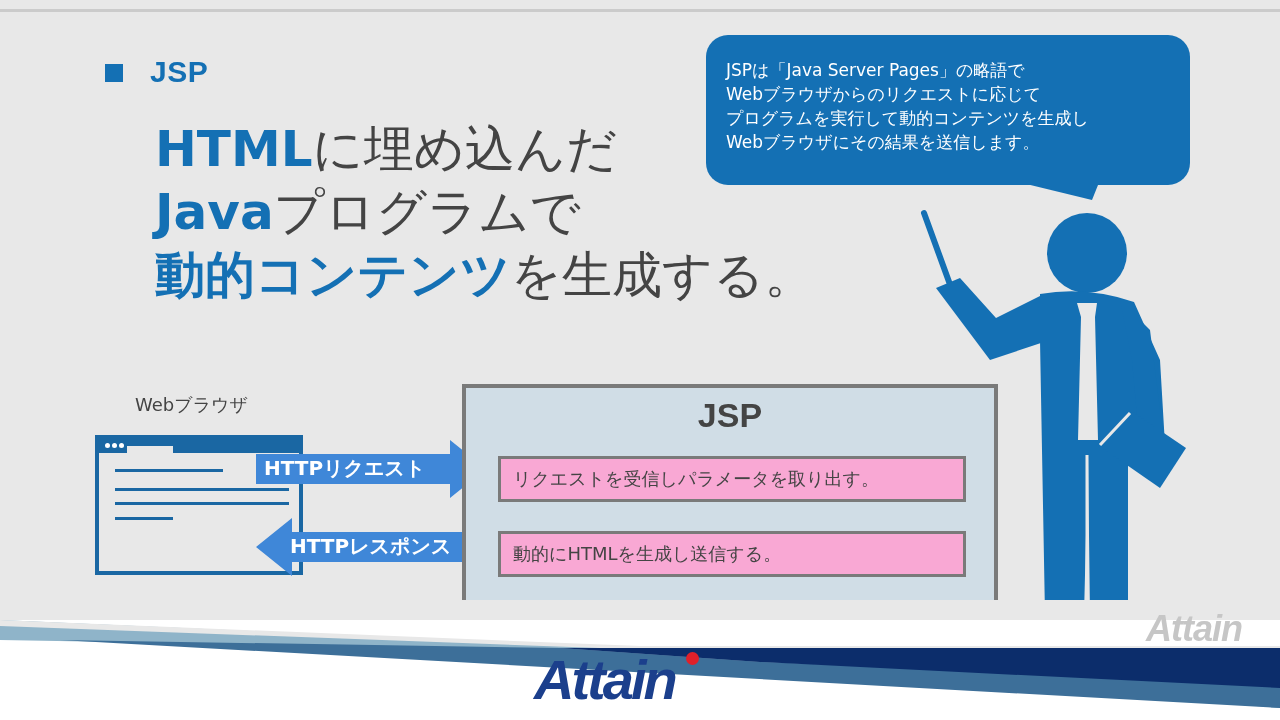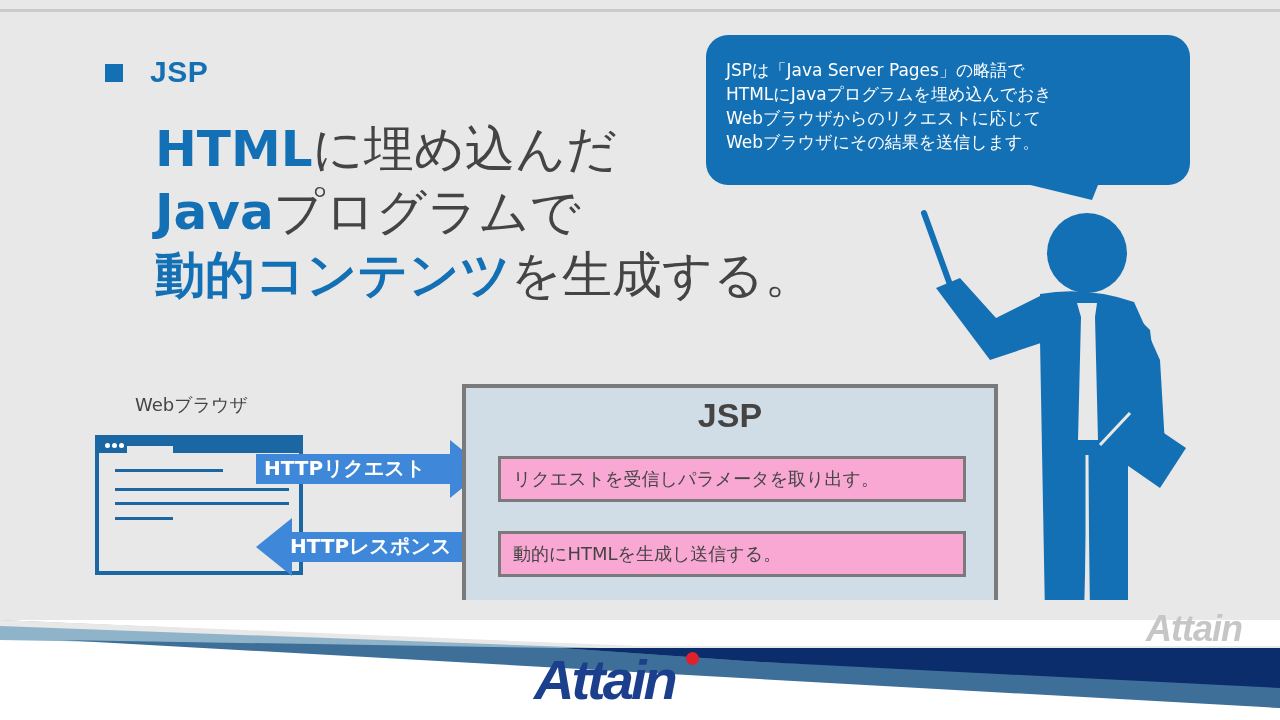--- a/index.html
+++ b/index.html
@@ -64,22 +64,22 @@
     <span class="line"><span class="hl">HTML</span><span class="pl">に埋め込んだ</span></span>
     <span class="line"><span class="hl">Java</span><span class="pl">プログラムで</span></span>
     <span class="line"><span class="hl">動的</span><span class="hl">コンテンツ</span><span class="pl">を生成する。</span></span>
   </div>
 
   <svg class="bubble-tail" width="1280" height="720" style="position:absolute;left:0;top:0;pointer-events:none;">
     <polygon points="1010,180 1100,180 1092,200" fill="#1470b4"></polygon>
   </svg>
   <div class="bubble">
     <span class="bline">JSPは「Java Server Pages」の略語で</span>
-    <span class="bline">HTMLにJavaプログラムを埋め込んでおき</span>
     <span class="bline">Webブラウザからのリクエストに応じて</span>
+    <span class="bline">プログラムを実行して動的コンテンツを生成し</span>
     <span class="bline">Webブラウザにその結果を送信します。</span>
   </div>
 
   <svg class="presenter" width="1280" height="720" style="pointer-events:none;">
     <g fill="#1470b4">
 
       <line x1="924" y1="213" x2="952" y2="290" stroke="#1470b4" stroke-width="6" stroke-linecap="round"></line>
 
       <circle cx="1087" cy="253" r="40"></circle>
 

